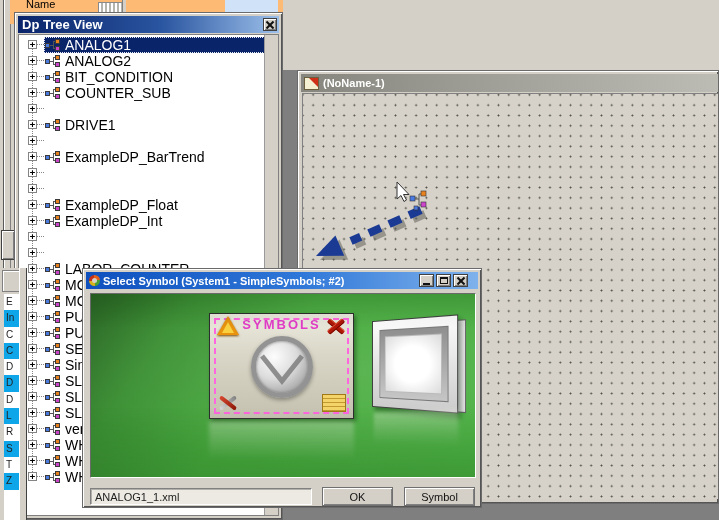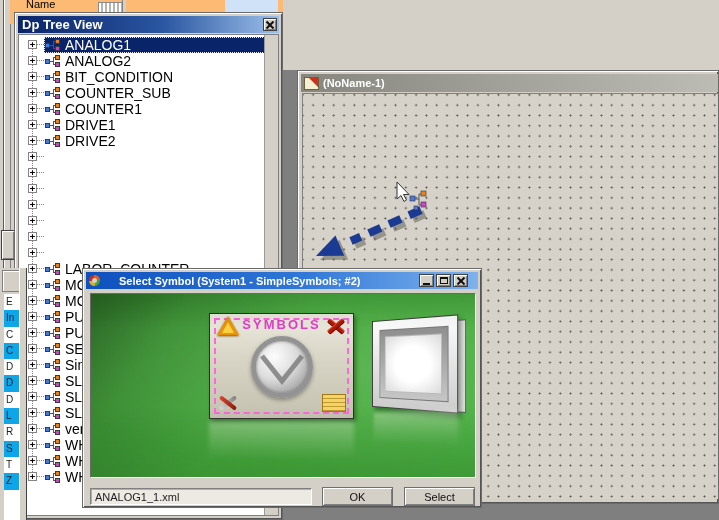--- a/index.html
+++ b/index.html
@@ -70,21 +70,21 @@
   .canvas-title span{font-size:11px;font-weight:bold;color:#fff}
   .panel-icon{width:13px;height:11px;background:#f6f0d2;border:1px solid #6a6040;position:relative;flex:none}
   .panel-icon::after{content:"";position:absolute;right:0;top:0;width:0;height:0;
                      border-top:9px solid #d03018;border-left:9px solid transparent}
   .canvas-client{position:absolute;left:4px;top:22px;right:0;bottom:4px;background:#d6d2c9;
                  border-top:1px solid #808080;border-left:1px solid #808080;
                  background-image:radial-gradient(circle,#4c4c44 0 .8px,transparent 1.1px);
                  background-size:10.3px 10.3px;background-position:5px 6px}
   
   .dialog{left:82px;top:268px;width:400px;height:240px;z-index:5}
-  .dlg-title{position:absolute;left:3px;top:3px;right:3px;height:17px;display:flex;align-items:center;gap:19px;
+  .dlg-title{position:absolute;left:3px;top:3px;right:3px;height:17px;display:flex;align-items:center;gap:3px;
              background:linear-gradient(90deg,#0e50be 0%,#2f77d8 55%,#7fb2ec 100%);padding:0 10px 0 3px;box-sizing:border-box}
   .dlg-title span{font-size:11px;font-weight:bold;color:#fff;white-space:nowrap;flex:1;overflow:hidden}
   .gear{width:11px;height:11px;border-radius:50%;flex:none;position:relative;
         background:conic-gradient(#e86018 0 90deg,#48a030 90deg 180deg,#d8b018 180deg 270deg,#c83018 270deg)}
   .gear::after{content:"";position:absolute;left:3px;top:3px;width:5px;height:5px;border-radius:50%;background:#d4d0c8}
   .dlg-btns{display:flex;gap:2px;flex:none}
   .green{position:absolute;left:7px;top:24px;width:386px;height:185px;overflow:hidden;box-sizing:border-box;
          border:1px solid;border-color:#6a6a6a #fff #fff #6a6a6a;
          background:radial-gradient(140% 90% at 72% 42%,rgba(255,255,255,.10),transparent 60%),
                     linear-gradient(125deg,#2b6526 0%,#3c9034 20%,#47aa3d 45%,#4bb142 100%)}
@@ -245,84 +245,96 @@
         <i class="l"></i>
               <i class="t"></i>
               <i class="b"></i>
       </span>
       <span class="tlabel">COUNTER_SUB</span>
     </div>
   </div>
         <div class="trow">
     <span class="hstub"></span>
     <span class="exp">+</span>
-    <div class="rowbody">
-      <span class="dpicon">
-        <i class="c1"></i>
-              <i class="c2"></i>
-              <i class="c3"></i>
-              <i class="c4"></i>
-        <i class="l"></i>
-              <i class="t"></i>
-              <i class="b"></i>
-      </span>
-      <span class="tlabel">COUNTER1</span>
-    </div>
   </div>
         <div class="trow">
     <span class="hstub"></span>
     <span class="exp">+</span>
     <div class="rowbody">
       <span class="dpicon">
         <i class="c1"></i>
               <i class="c2"></i>
               <i class="c3"></i>
               <i class="c4"></i>
         <i class="l"></i>
               <i class="t"></i>
               <i class="b"></i>
       </span>
       <span class="tlabel">DRIVE1</span>
     </div>
   </div>
         <div class="trow">
     <span class="hstub"></span>
     <span class="exp">+</span>
-    <div class="rowbody">
-      <span class="dpicon">
-        <i class="c1"></i>
-              <i class="c2"></i>
-              <i class="c3"></i>
-              <i class="c4"></i>
-        <i class="l"></i>
-              <i class="t"></i>
-              <i class="b"></i>
-      </span>
-      <span class="tlabel">DRIVE2</span>
-    </div>
-  </div>
-        <div class="trow">
-    <span class="hstub"></span>
-    <span class="exp">+</span>
-  </div>
-        <div class="trow">
-    <span class="hstub"></span>
-    <span class="exp">+</span>
-  </div>
-        <div class="trow">
-    <span class="hstub"></span>
-    <span class="exp">+</span>
-  </div>
-        <div class="trow">
-    <span class="hstub"></span>
-    <span class="exp">+</span>
-  </div>
-        <div class="trow">
-    <span class="hstub"></span>
-    <span class="exp">+</span>
+  </div>
+        <div class="trow">
+    <span class="hstub"></span>
+    <span class="exp">+</span>
+    <div class="rowbody">
+      <span class="dpicon">
+        <i class="c1"></i>
+              <i class="c2"></i>
+              <i class="c3"></i>
+              <i class="c4"></i>
+        <i class="l"></i>
+              <i class="t"></i>
+              <i class="b"></i>
+      </span>
+      <span class="tlabel">ExampleDP_BarTrend</span>
+    </div>
+  </div>
+        <div class="trow">
+    <span class="hstub"></span>
+    <span class="exp">+</span>
+  </div>
+        <div class="trow">
+    <span class="hstub"></span>
+    <span class="exp">+</span>
+  </div>
+        <div class="trow">
+    <span class="hstub"></span>
+    <span class="exp">+</span>
+    <div class="rowbody">
+      <span class="dpicon">
+        <i class="c1"></i>
+              <i class="c2"></i>
+              <i class="c3"></i>
+              <i class="c4"></i>
+        <i class="l"></i>
+              <i class="t"></i>
+              <i class="b"></i>
+      </span>
+      <span class="tlabel">ExampleDP_Float</span>
+    </div>
+  </div>
+        <div class="trow">
+    <span class="hstub"></span>
+    <span class="exp">+</span>
+    <div class="rowbody">
+      <span class="dpicon">
+        <i class="c1"></i>
+              <i class="c2"></i>
+              <i class="c3"></i>
+              <i class="c4"></i>
+        <i class="l"></i>
+              <i class="t"></i>
+              <i class="b"></i>
+      </span>
+      <span class="tlabel">ExampleDP_Int</span>
+    </div>
   </div>
         <div class="trow">
     <span class="hstub"></span>
     <span class="exp">+</span>
   </div>
         <div class="trow">
     <span class="hstub"></span>
     <span class="exp">+</span>
   </div>
         <div class="trow">
@@ -593,21 +605,21 @@
       <div class="f1">
           <div class="f2">
             <div class="f3"></div>
           </div>
         </div>
     </div>
     <div class="refl refl2"></div>
   </div>
   <input class="fname" value="ANALOG1_1.xml" style="">
   <div class="dbtn ok-btn">OK</div>
-  <div class="dbtn cancel-btn">Select</div>
+  <div class="dbtn cancel-btn">Symbol</div>
 </div>
 
 <svg class="abs arrow-overlay" viewBox="0 0 140 85">
   <g transform="translate(4,4)" opacity="0.55">
     <line x1="118" y1="17" x2="48" y2="48" stroke="#62625a" stroke-width="8" stroke-dasharray="13 9"></line>
     <polygon points="13,63 32.4,42.5 41.2,62.7" fill="#62625a"></polygon>
   </g>
   <line x1="118" y1="17" x2="48" y2="48" stroke="#1b3a94" stroke-width="8" stroke-dasharray="13 9"></line>
   <polygon points="13,63 32.4,42.5 41.2,62.7" fill="#1b3a94"></polygon>
 </svg>

